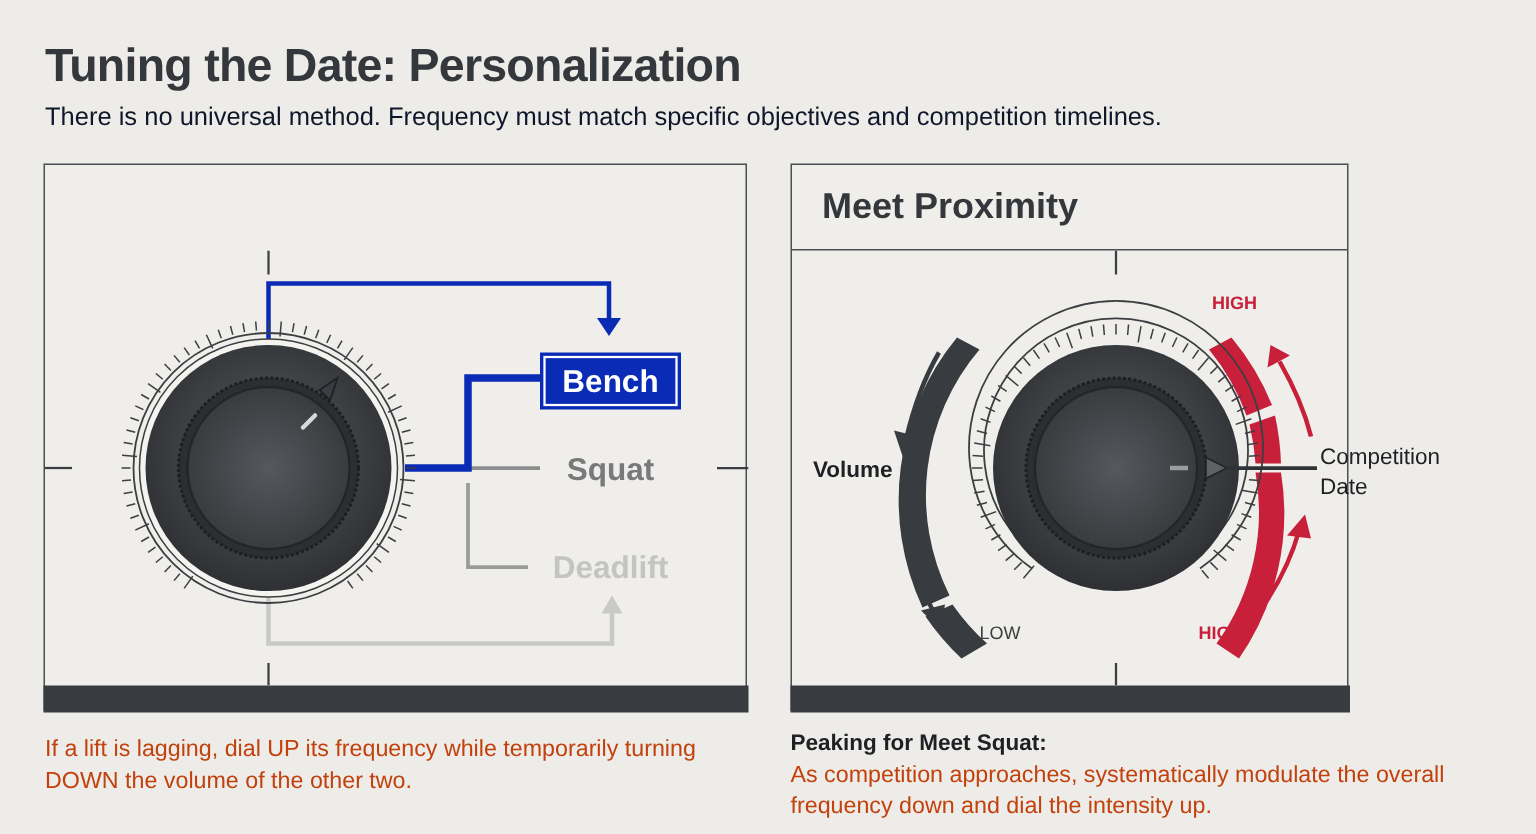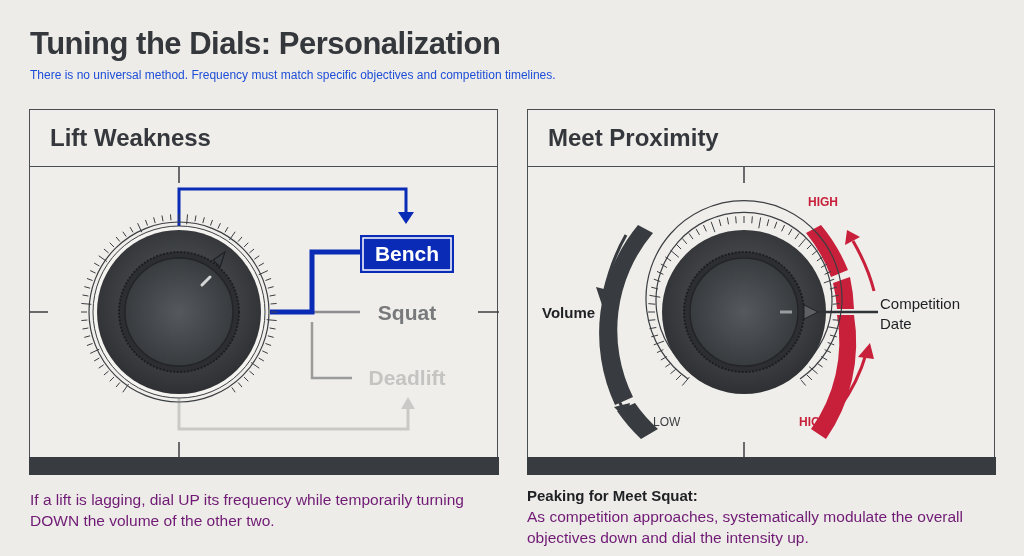--- a/index.html
+++ b/index.html
@@ -1,42 +1,39 @@
 <!DOCTYPE html>
 <html><head>
 <meta charset="utf-8">
 <style>
   * { box-sizing: border-box; margin: 0; padding: 0; }
   html, body { width: 1024px; height: 556px; background: #edece8; overflow: hidden; }
   body { position: relative; font-family: "Liberation Sans", sans-serif; color: #2f3236; }
   .title { position: absolute; left: 30px; top: 26px; font-size: 31px; font-weight: 700; color: #34373b; letter-spacing: -0.5px; }
-  .subtitle { position: absolute; left: 30px; top: 68px; font-size: 12px; color: #1d4ed8; }
+  .subtitle { position: absolute; left: 30px; top: 68px; font-size: 17px; color: #0f172a; }
   .panel { position: absolute; top: 109px; height: 365px; border: 1.5px solid #4a4d51; background: #efeeea; }
   .panel.left { left: 29px; width: 469px; }
-  .panel.right { left: 527px; width: 468px; }
+  .panel.right { left: 527px; width: 372px; }
   .panel-header { position: absolute; left: 0; right: 0; top: 0; height: 57px; border-bottom: 1.5px solid #4a4d51; }
   .panel-title { position: absolute; left: 20px; top: 14px; font-size: 24px; font-weight: 700; color: #34373b; }
   .panel-bar { position: absolute; left: -1.5px; right: -1.5px; bottom: -1.5px; height: 18px; background: #383b3f; }
   .panel svg { position: absolute; left: 0; top: 57px; }
   .caption { position: absolute; top: 487px; width: 470px; }
   .caption.left { left: 30px; }
   .caption.right { left: 527px; }
   .caption-head { font-size: 15px; font-weight: 700; color: #1e2024; }
-  .caption-body { font-size: 15.5px; color: #701a75; line-height: 21px; margin-top: 2px; }
+  .caption-body { font-size: 15.5px; color: #c2410c; line-height: 21px; margin-top: 2px; }
 </style>
 </head>
 <body>
 
-<div class="title">Tuning the Dials: Personalization</div>
+<div class="title">Tuning the Date: Personalization</div>
 <div class="subtitle">There is no universal method. Frequency must match specific objectives and competition timelines.</div>
 
 <div class="panel left">
-  <div class="panel-header">
-    <div class="panel-title">Lift Weakness</div>
-  </div>
   <svg width="469" height="290" viewBox="0 0 469 290">
     <defs>
       <radialGradient id="knobG" cx="50%" cy="45%" r="60%">
         <stop offset="0%" stop-color="#5a5d61"></stop>
         <stop offset="100%" stop-color="#2a2c2f"></stop>
       </radialGradient>
       <radialGradient id="capG" cx="50%" cy="50%" r="55%">
         <stop offset="0%" stop-color="#55585c"></stop>
         <stop offset="100%" stop-color="#36393c"></stop>
       </radialGradient>
@@ -250,14 +247,14 @@
     <text x="352" y="162" font-family="Liberation Sans, sans-serif" font-size="15" fill="#1e2024" id="r-date">Date</text>
   </svg>
   <div class="panel-bar"></div>
 </div>
 
 <div class="caption left">
   <div class="caption-body">If a lift is lagging, dial UP its frequency while temporarily turning DOWN the volume of the other two.</div>
 </div>
 <div class="caption right">
   <div class="caption-head">Peaking for Meet Squat:</div>
-  <div class="caption-body">As competition approaches, systematically modulate the overall objectives down and dial the intensity up.</div>
+  <div class="caption-body">As competition approaches, systematically modulate the overall frequency down and dial the intensity up.</div>
 </div>
 
 </body></html>

